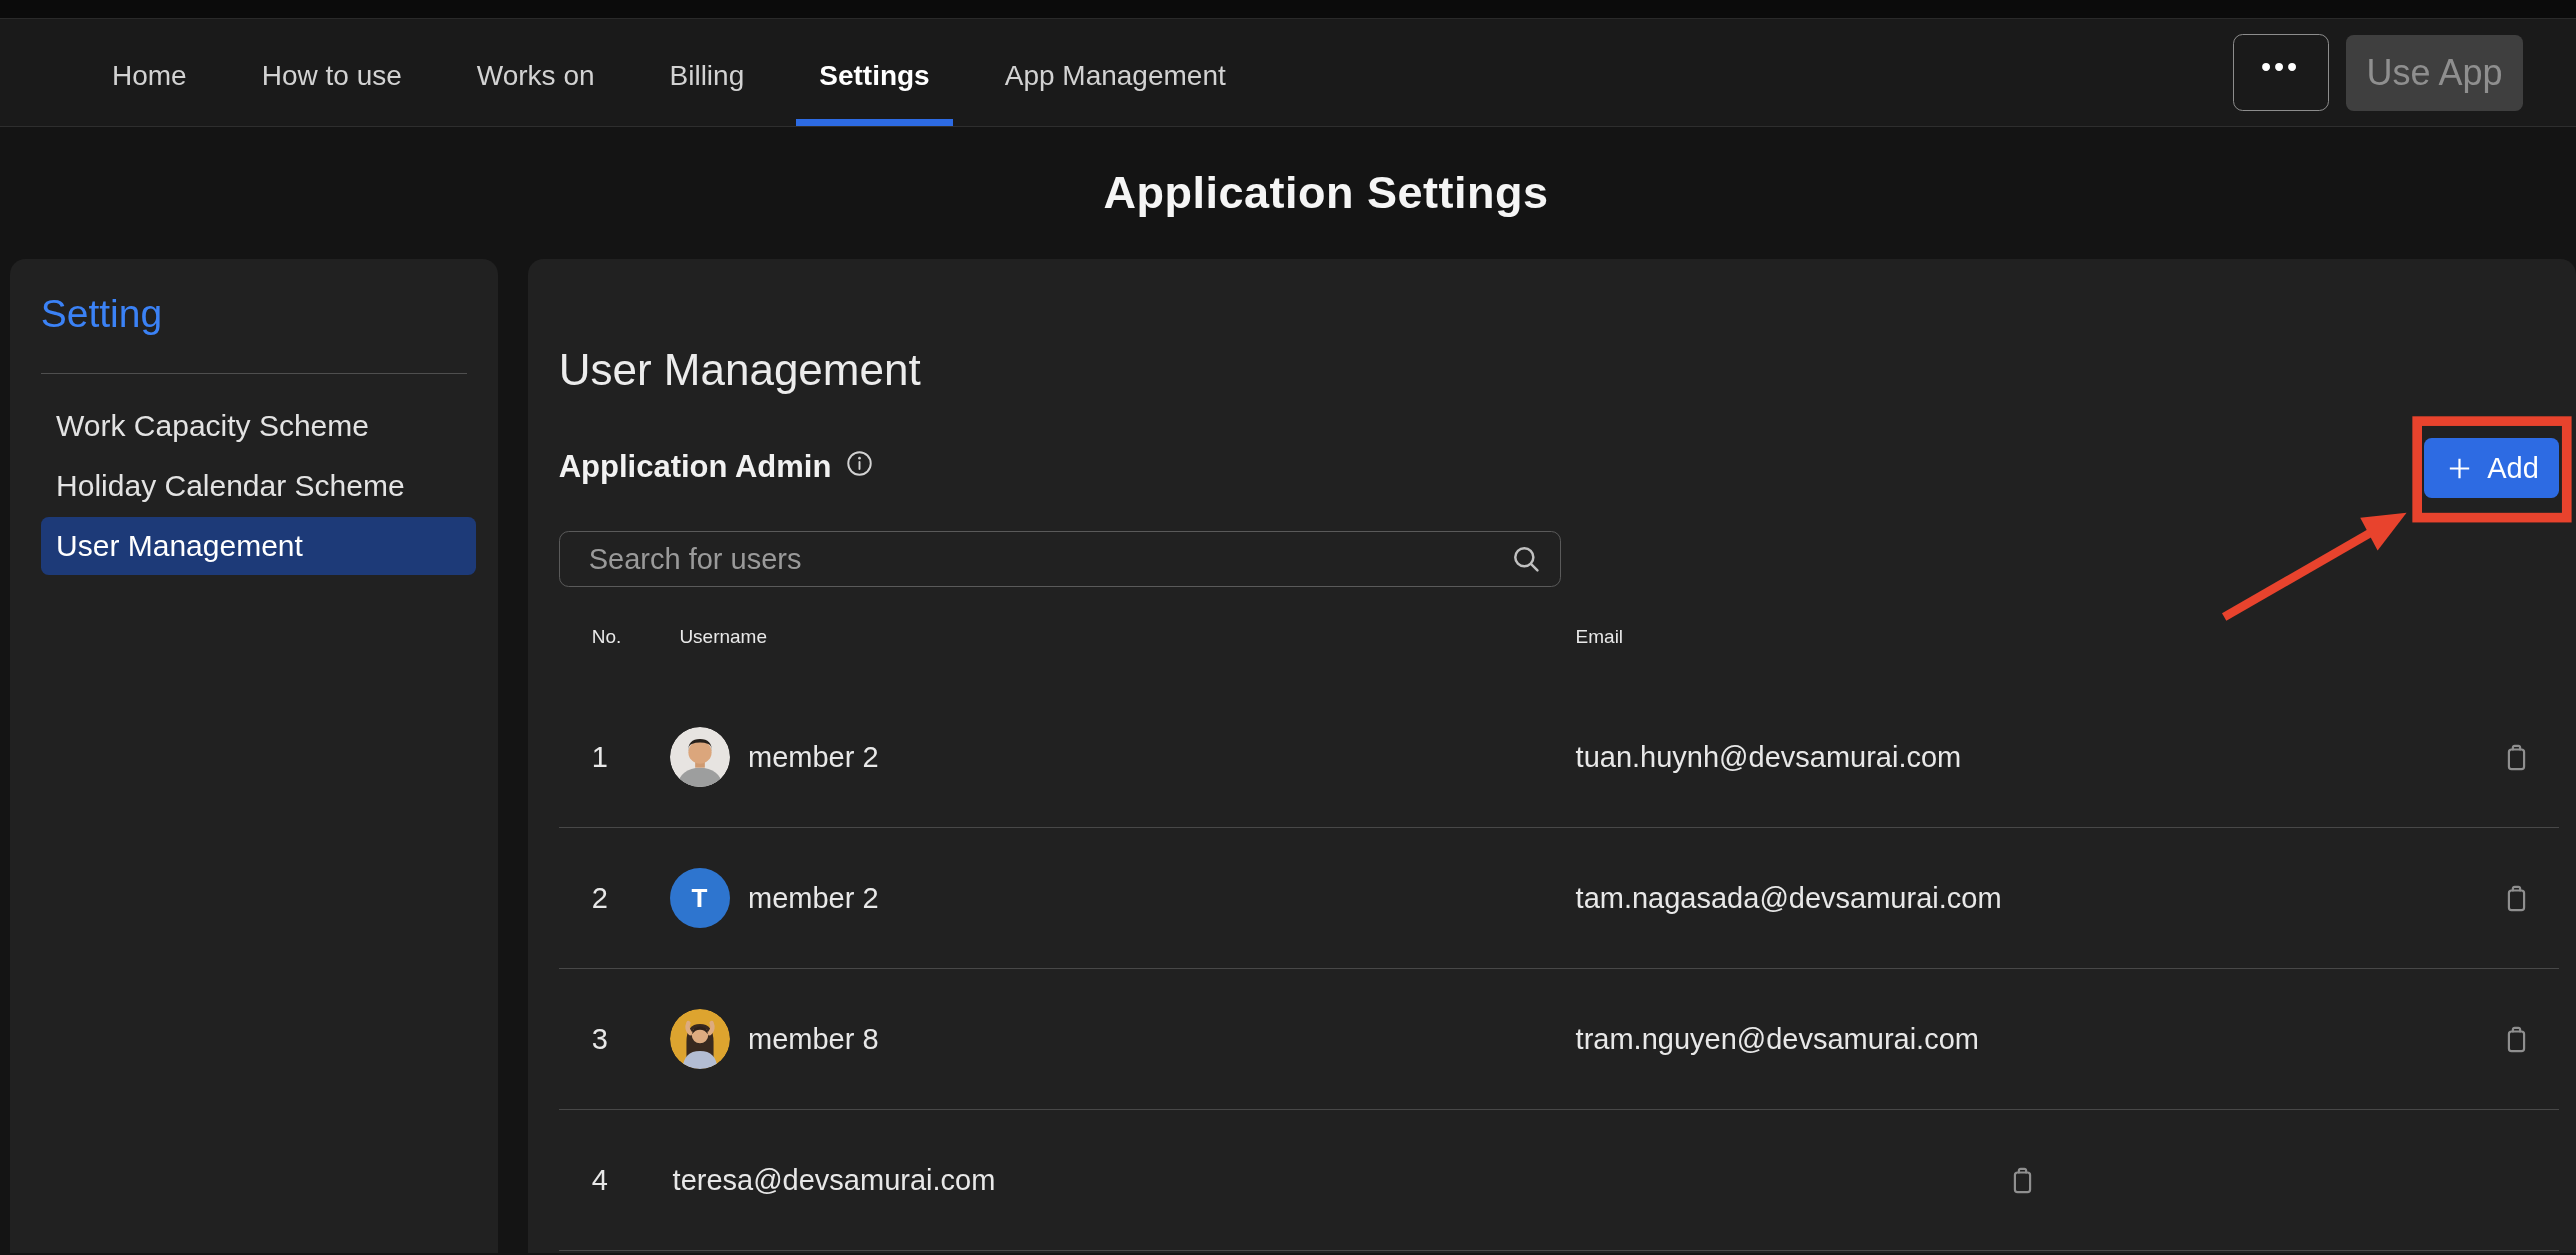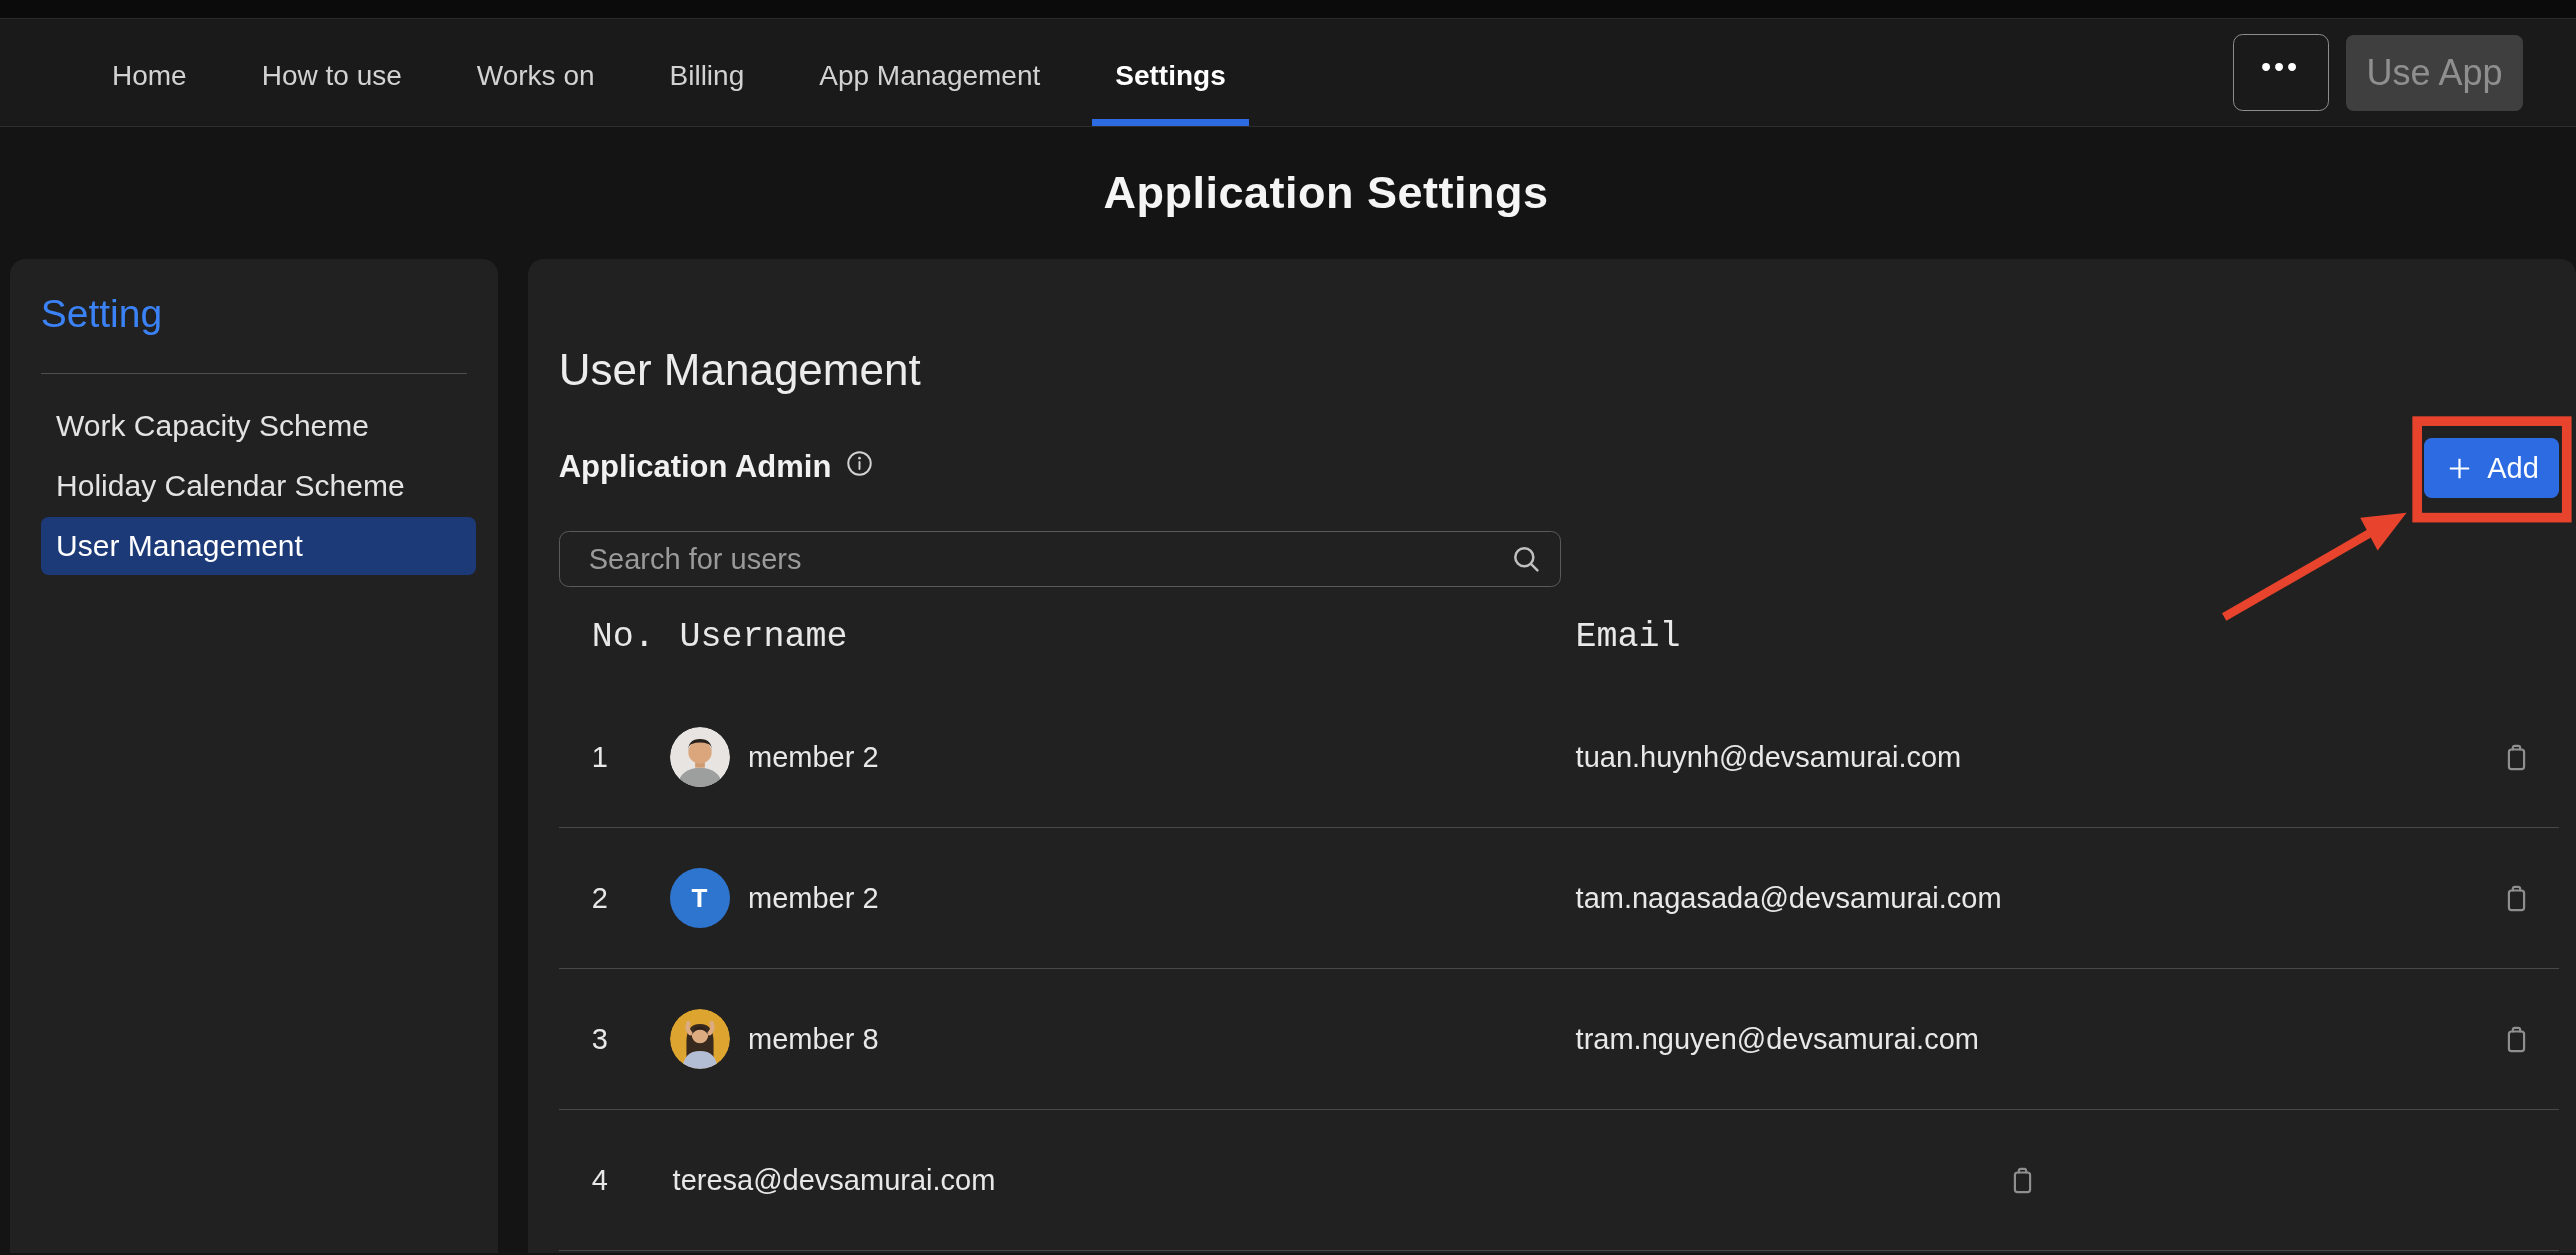--- a/index.html
+++ b/index.html
@@ -57,21 +57,21 @@
 
   .search-box { margin:47px 0 0 31px; width:1002px; height:56px; border:1.9px solid #5a5a5a;
               border-radius:9.7px; display:flex; align-items:center; position:relative; }
   .search-box input { flex:1; background:transparent; border:none; outline:none; color:#dddddd;
               font-size:29px; padding:0 68px 0 29px; font-family:"Liberation Sans", sans-serif; }
   .search-box input::placeholder { color:#9a9a9a; }
   .search-icon { position:absolute; right:15.4px; top:9.7px; }
 
   .table { margin:0 17.4px 0 31px; }
   .thead, .trow { display:grid; grid-template-columns:111px 903px 900px 87px; align-items:center; }
-  .thead { height:100px; font-size:35px; font-weight:500; color:#e8e8e8;font-family:Liberation Mono, monospace; }
+  .thead { height:100px; font-size:19px; font-weight:500; color:#e8e8e8; }
   .h-no, .c-no { padding-left:33px; }
   .h-user { padding-left:9.7px; }
   .h-email, .c-email { padding-left:2.9px; }
   .trow { height:141px; border-bottom:1.9px solid #484848; font-size:29px; color:#e8e8e8; }
   .c-user { display:flex; align-items:center; }
   .avatar { width:60px; height:60px; border-radius:50%; overflow:hidden; flex-shrink:0;
               display:flex; align-items:center; justify-content:center; }
   .avatar.initials { color:#ffffff; font-size:26px; font-weight:700; letter-spacing:0.5px; }
   .avatar svg { display:block; }
   .name { margin-left:18.3px; }
@@ -97,26 +97,26 @@
         </div>
 
         <div class="nav-item">
           <span>Works on</span>
         </div>
 
         <div class="nav-item">
           <span>Billing</span>
         </div>
 
-        <div class="nav-item">
-          <span>App Management</span>
-        </div>
-
         <div class="nav-item active">
           <span>Settings</span>
+        </div>
+
+        <div class="nav-item">
+          <span>App Management</span>
         </div>
       </nav>
     <div class="nav-actions">
       <button class="more-btn">
         <span>•••</span>
       </button>
       <button class="useapp-btn">Use App</button>
     </div>
   </header>
 

